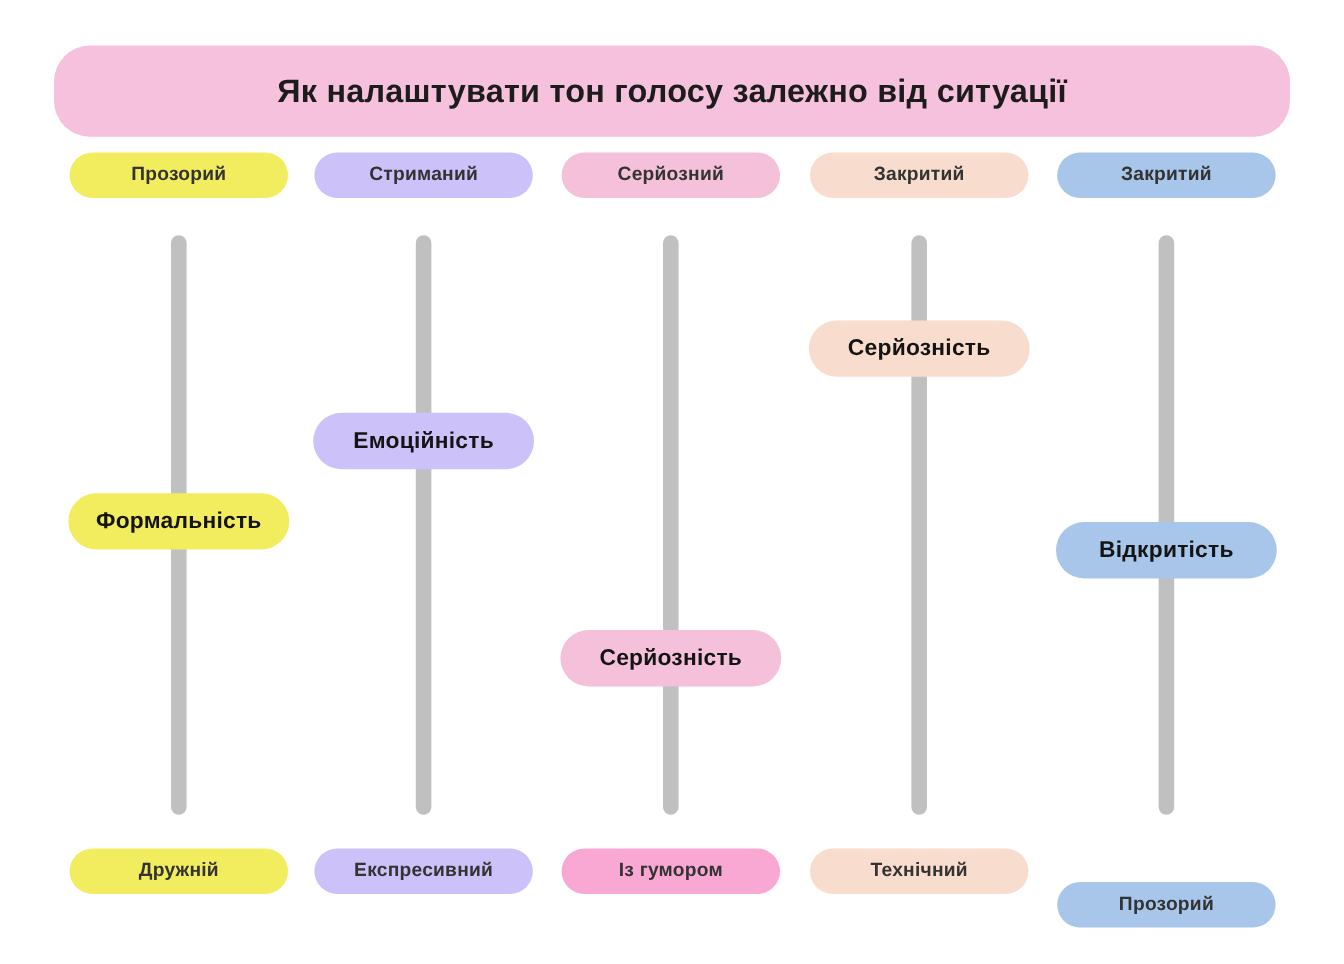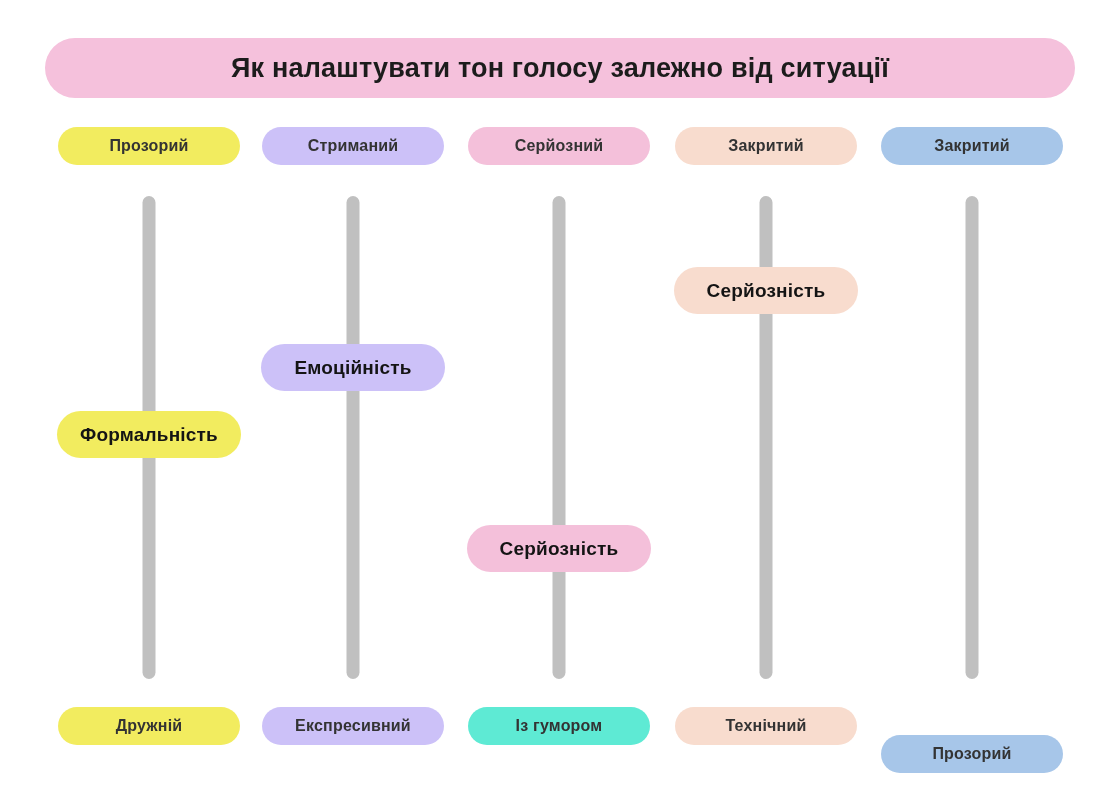--- a/index.html
+++ b/index.html
@@ -9,21 +9,21 @@
     height: 803px;
     background: #ffffff;
     overflow: hidden;
     font-family: "Liberation Sans", sans-serif;
   }
   .title-pill {
     position: absolute;
     left: 45px;
     top: 38px;
     width: 1030px;
-    height: 60px;
+    height: 76px;
     border-radius: 30px;
     display: flex;
     align-items: center;
     justify-content: center;
   }
   .title-pill span {
     font-size: 27px;
     font-weight: 700;
     color: #1c1c1c;
     letter-spacing: 0.2px;
@@ -97,27 +97,28 @@
       <div class="slider-col" style="left: 248px;">
         <div class="pill top" style="background: rgb(204, 193, 248);">Стриманий</div>
         <div class="track" style="background: rgb(192, 192, 192);"></div>
         <div class="handle" style="background: rgb(204, 193, 248); top: 344px;">Емоційність</div>
         <div class="pill bottom" style="background: rgb(204, 193, 248);">Експресивний</div>
       </div>
       <div class="slider-col" style="left: 454px;">
         <div class="pill top" style="background: rgb(244, 192, 218);">Серйозний</div>
         <div class="track" style="background: rgb(192, 192, 192);"></div>
         <div class="handle" style="background: rgb(244, 192, 218); top: 525px;">Серйозність</div>
-        <div class="pill bottom" style="background: #5eead4;">Із гумором</div>
+        <div class="pill bottom" style="background: #f9a8d4;">Із гумором</div>
       </div>
       <div class="slider-col" style="left: 661px;">
         <div class="pill top" style="background: rgb(248, 220, 206);">Закритий</div>
         <div class="track" style="background: rgb(192, 192, 192);"></div>
         <div class="handle" style="background: rgb(248, 220, 206); top: 267px;">Серйозність</div>
         <div class="pill bottom" style="background: rgb(248, 220, 206);">Технічний</div>
       </div>
       <div class="slider-col" style="left: 867px;">
         <div class="pill top" style="background: rgb(167, 198, 233);">Закритий</div>
         <div class="track" style="background: rgb(192, 192, 192);"></div>
+        <div class="handle" style="background: rgb(167, 198, 233); top: 435px;">Відкритість</div>
         <div class="pill bottom" style="background: rgb(167, 198, 233); margin-top: 28px;">Прозорий</div>
       </div>
     </div>
 </div>
 
 </body></html>

